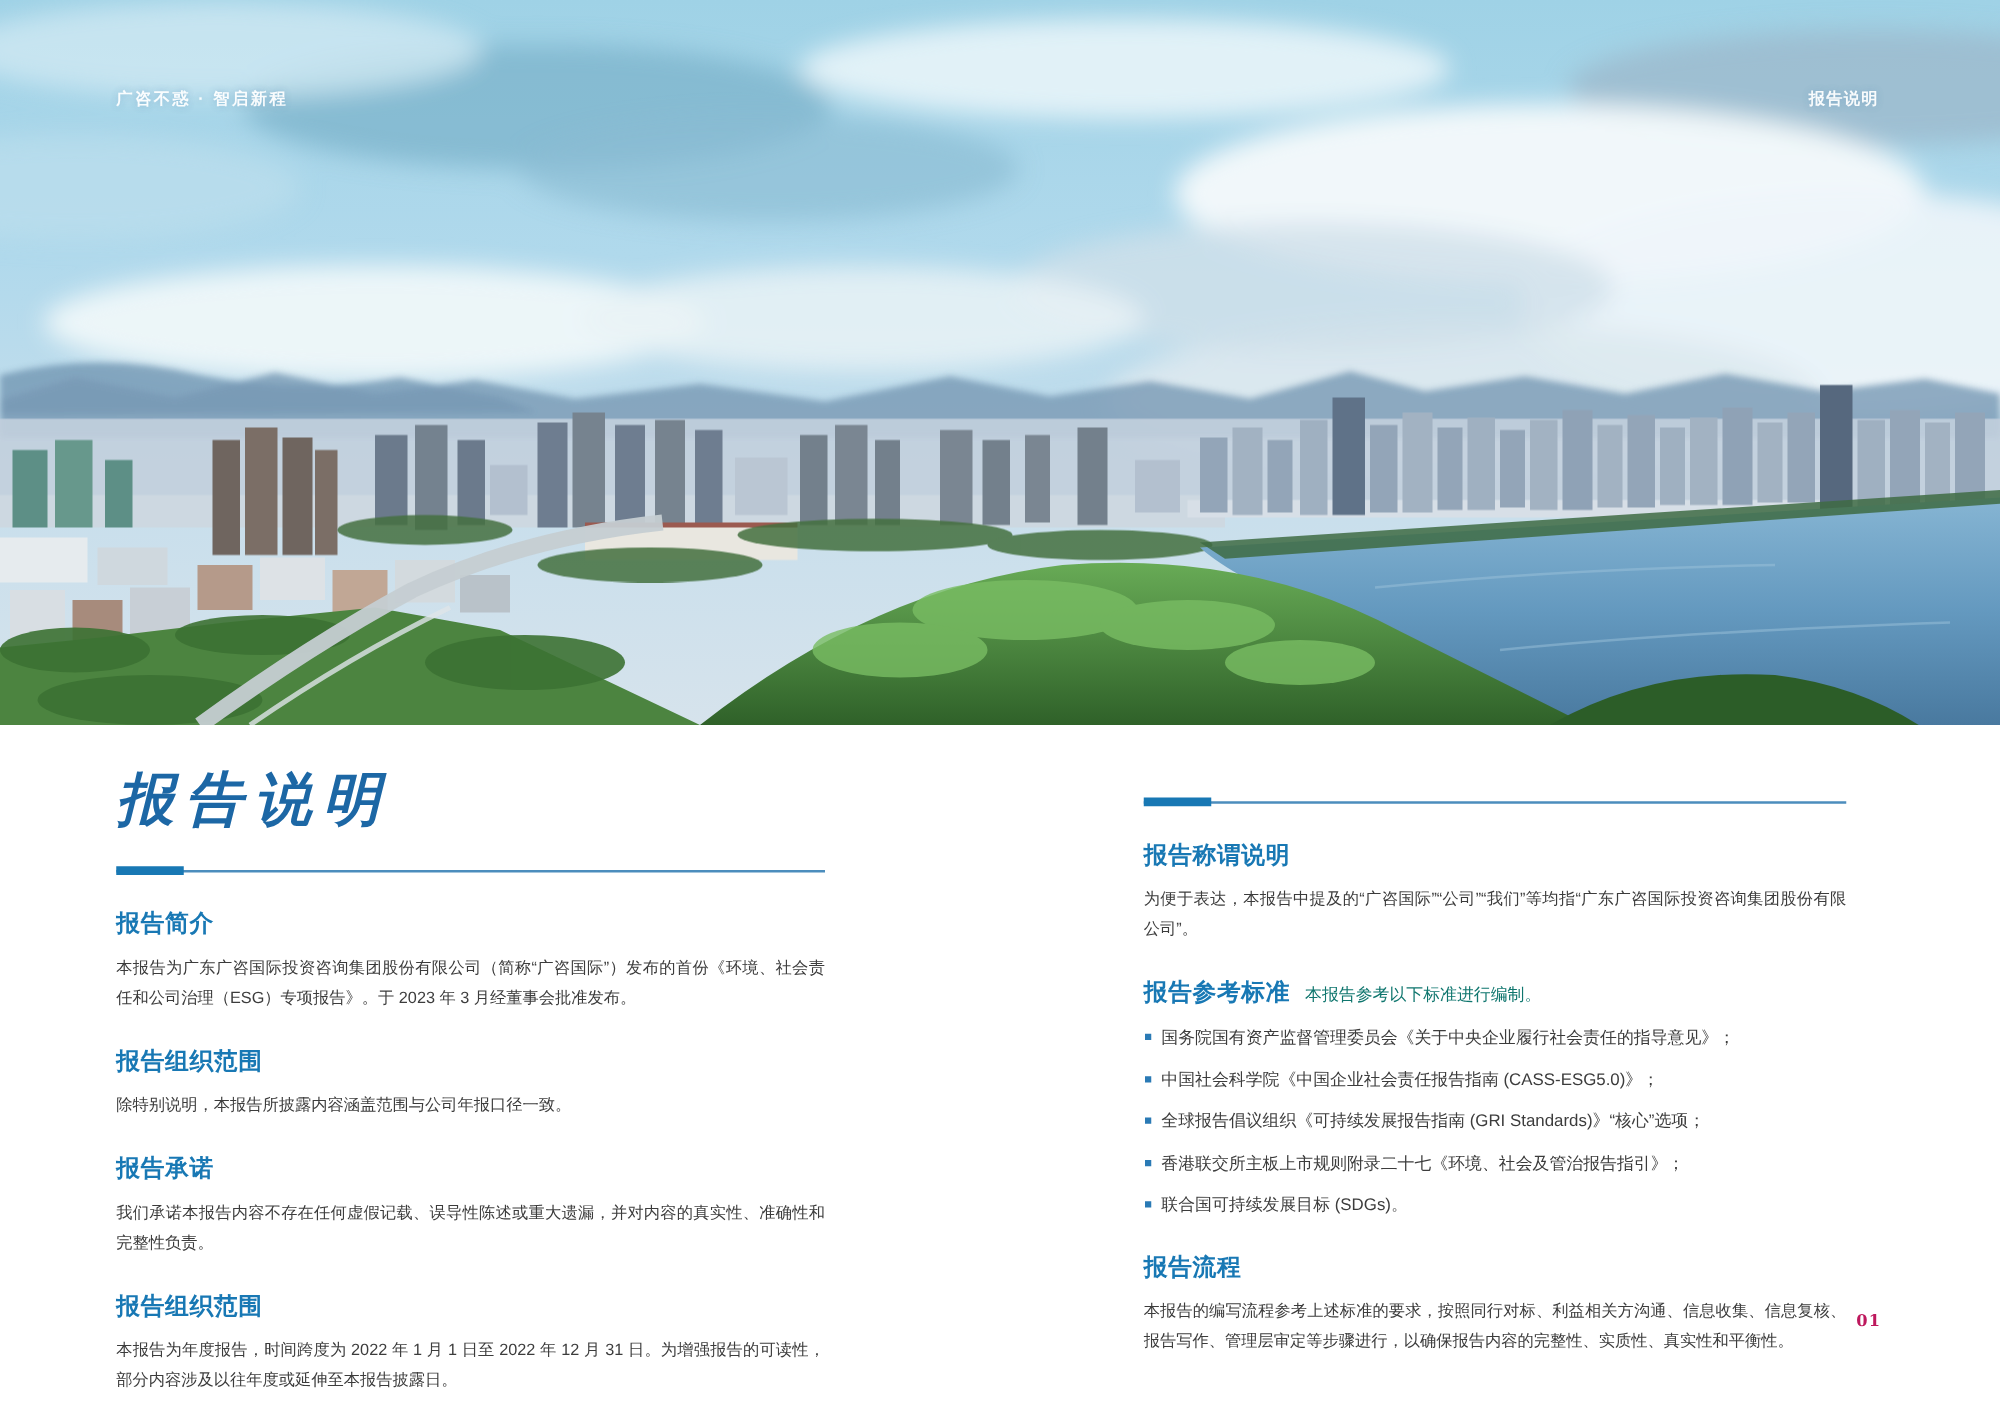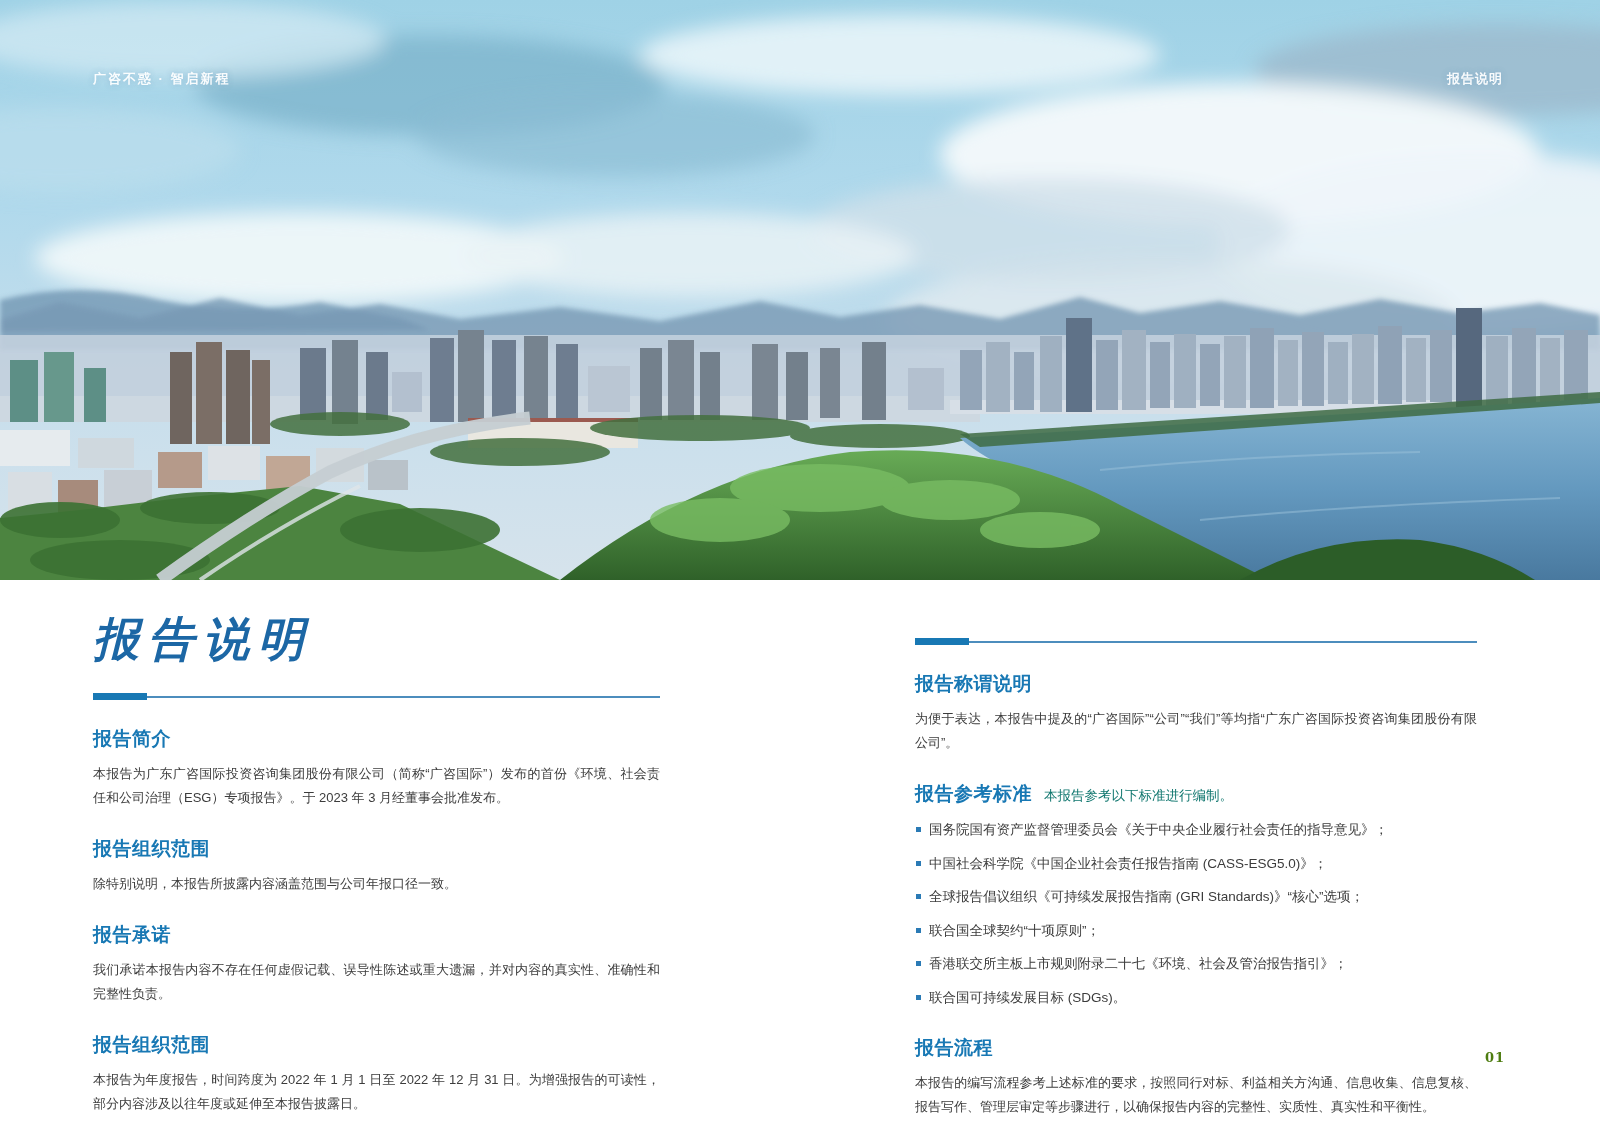--- a/index.html
+++ b/index.html
@@ -24,21 +24,21 @@
   .divider .bar{position:absolute;left:0;top:0;width:54px;height:7px;background:#1878b4;}
   .sec-h{color:#1878b4;font-size:19px;font-weight:700;margin:26px 0 10px;letter-spacing:.5px;}
   .sec-b{font-size:13px;line-height:1.85;color:#3c3c3c;margin:0;text-align:justify;}
   .lead{font-size:13.5px;font-weight:400;color:#0f766e;margin-left:12px;letter-spacing:0;}
   .bullets{list-style:none;margin:8px 0 0;padding:0;}
   .bullets li{position:relative;padding-left:14px;font-size:13.5px;color:#3c3c3c;
               line-height:1.6;margin:12px 0;text-align:justify;}
   .bullets li::before{content:"";position:absolute;left:1px;top:8px;width:5px;height:5px;
               background:#2a7ab5;}
   .page-number{position:absolute;right:95px;top:1050px;font-family:"DejaVu Serif",serif;
-              font-size:13px;font-weight:700;color:#4d7c0f;letter-spacing:1px;}
+              font-size:13px;font-weight:700;color:#be185d;letter-spacing:1px;}
 </style>
 </head>
 <body>
 
 <div class="page">
 
   <div class="hero">
     <svg viewBox="0 0 1600 580" preserveAspectRatio="xMidYMid slice">
       <defs>
         <linearGradient id="sky" x1="0" y1="0" x2="0" y2="1">
@@ -231,21 +231,20 @@
       <h3 class="sec-h">报告称谓说明</h3>
       <p class="sec-b">为便于表达，本报告中提及的“广咨国际”“公司”“我们”等均指“广东广咨国际投资咨询集团股份有限公司”。</p>
     </section>
 
     <section class="sec">
       <h3 class="sec-h"><span>报告参考标准</span><span class="lead">本报告参考以下标准进行编制。</span></h3>
       <ul class="bullets">
         <li>国务院国有资产监督管理委员会《关于中央企业履行社会责任的指导意见》；</li>
         <li>中国社会科学院《中国企业社会责任报告指南 (CASS-ESG5.0)》；</li>
         <li>全球报告倡议组织《可持续发展报告指南 (GRI Standards)》“核心”选项；</li>
-        <li>联合国全球契约“十项原则”；</li>
         <li>香港联交所主板上市规则附录二十七《环境、社会及管治报告指引》；</li>
         <li>联合国可持续发展目标 (SDGs)。</li>
       </ul>
     </section>
 
     <section class="sec">
       <h3 class="sec-h">报告流程</h3>
       <p class="sec-b">本报告的编写流程参考上述标准的要求，按照同行对标、利益相关方沟通、信息收集、信息复核、报告写作、管理层审定等步骤进行，以确保报告内容的完整性、实质性、真实性和平衡性。</p>
     </section>
 

